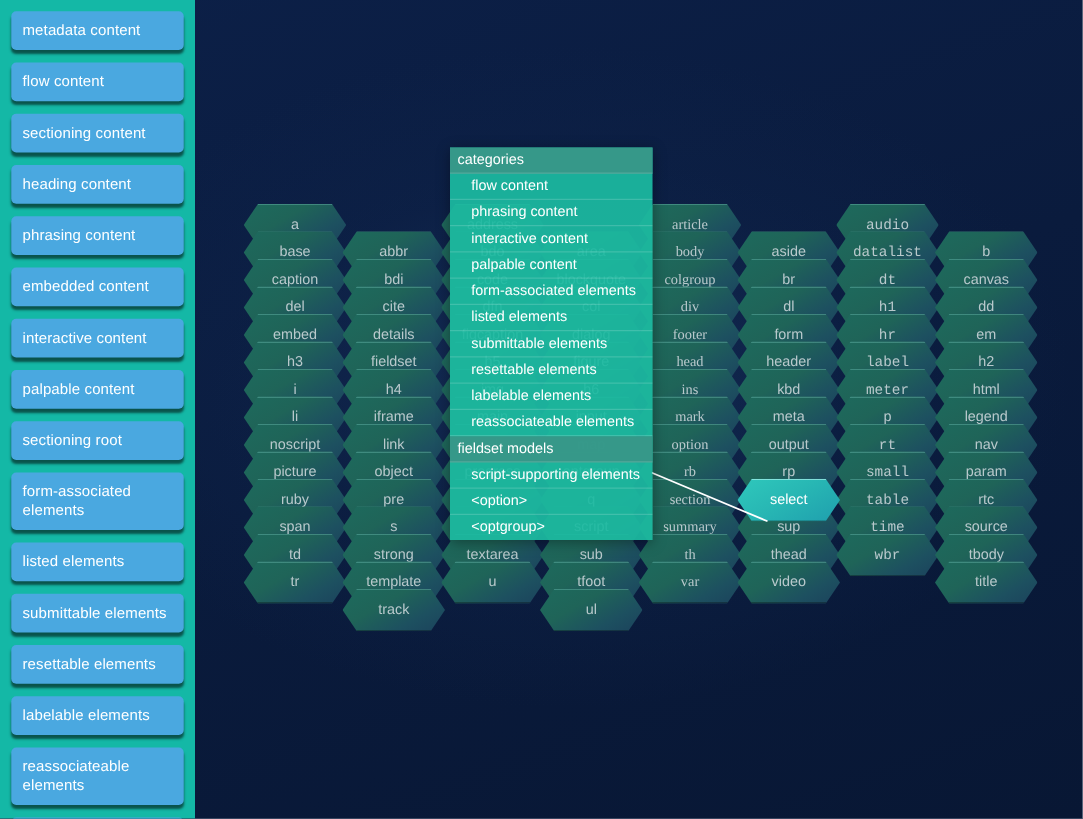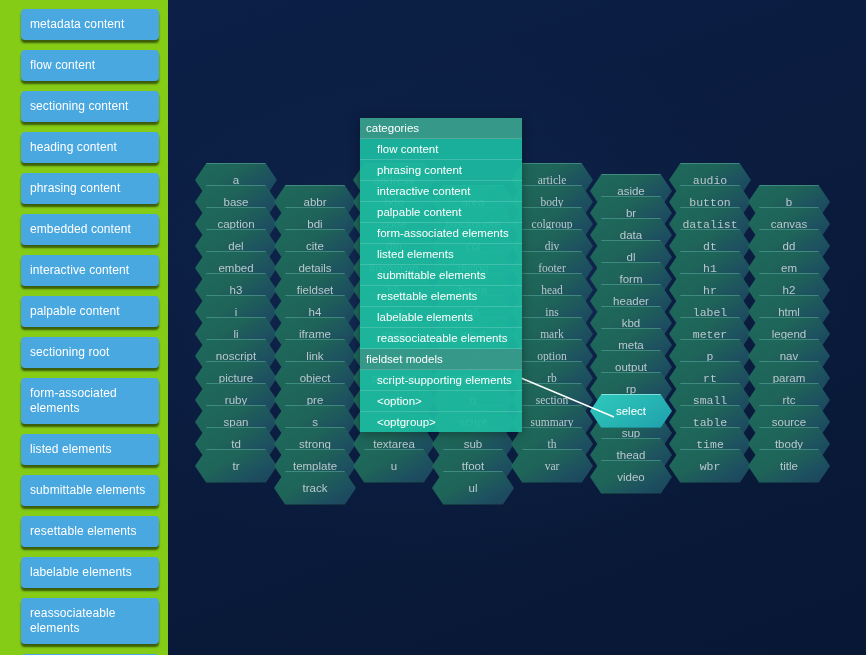--- a/index.html
+++ b/index.html
@@ -26,23 +26,22 @@
       linear-gradient(160deg, #0c2048 0%, #0a1b3d 50%, #081734 100%);
     pointer-events: none;
   }
 
   
   #sidebar {
     position: absolute;
     left: 0; top: 0;
     width: 156px;
     height: 655px;
-    background: #84cc16;
+    background: #14b8a6;
     z-index: 40;
-    padding-left: 12px;
   }
   .cat-btn {
     position: relative;
     margin: 0 9px 10px 9px;
     background: #4aa8e0;
     color: #ffffff;
     font-size: 12px;
     line-height: 15px;
     padding: 8px 9px 8px 9px;
     border-radius: 4px;
@@ -374,29 +373,26 @@
         <div class="hex">
           <span>summary</span>
         </div>
         <div class="hex">
           <span>th</span>
         </div>
         <div class="hex">
           <span>var</span>
         </div>
       </div>
-      <div class="hex-col" style="left: 590px; top: 174px;">
+      <div class="hex-col" style="left: 590px; top: 185px;">
         <div class="hex">
           <span>aside</span>
         </div>
         <div class="hex">
           <span>br</span>
-        </div>
-        <div class="hex">
-          <span>data</span>
         </div>
         <div class="hex">
           <span>dl</span>
         </div>
         <div class="hex">
           <span>form</span>
         </div>
         <div class="hex">
           <span>header</span>
         </div>
@@ -421,23 +417,20 @@
         <div class="hex">
           <span>thead</span>
         </div>
         <div class="hex">
           <span>video</span>
         </div>
       </div>
       <div class="hex-col" style="left: 669px; top: 163px; font-family: Liberation Mono, monospace;">
         <div class="hex">
           <span>audio</span>
-        </div>
-        <div class="hex">
-          <span>button</span>
         </div>
         <div class="hex">
           <span>datalist</span>
         </div>
         <div class="hex">
           <span>dt</span>
         </div>
         <div class="hex">
           <span>h1</span>
         </div>

